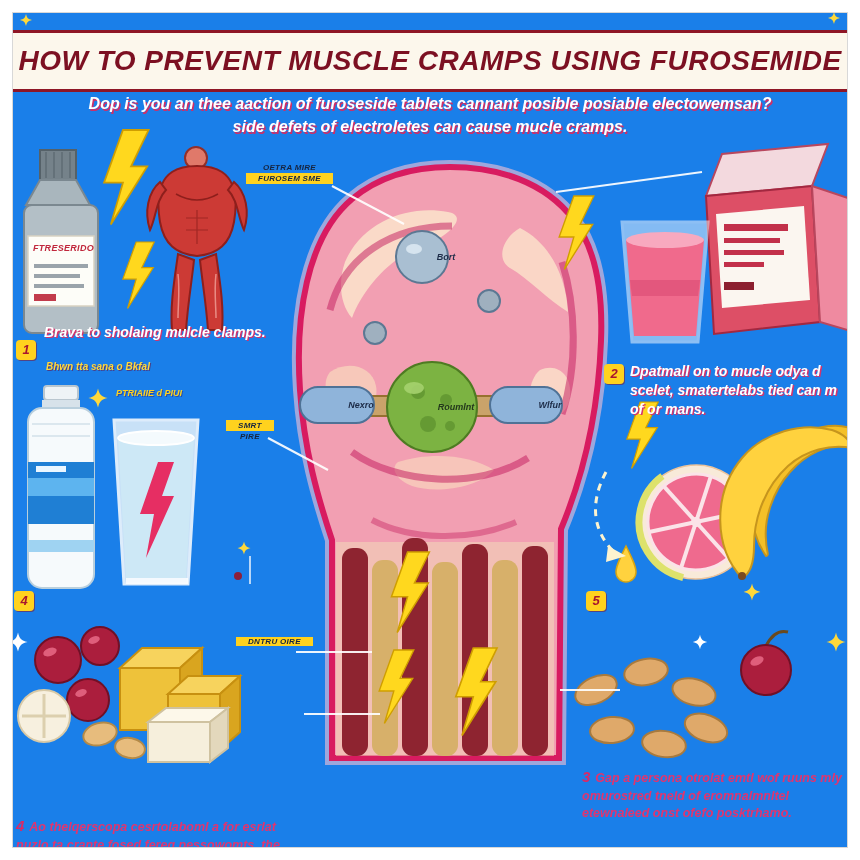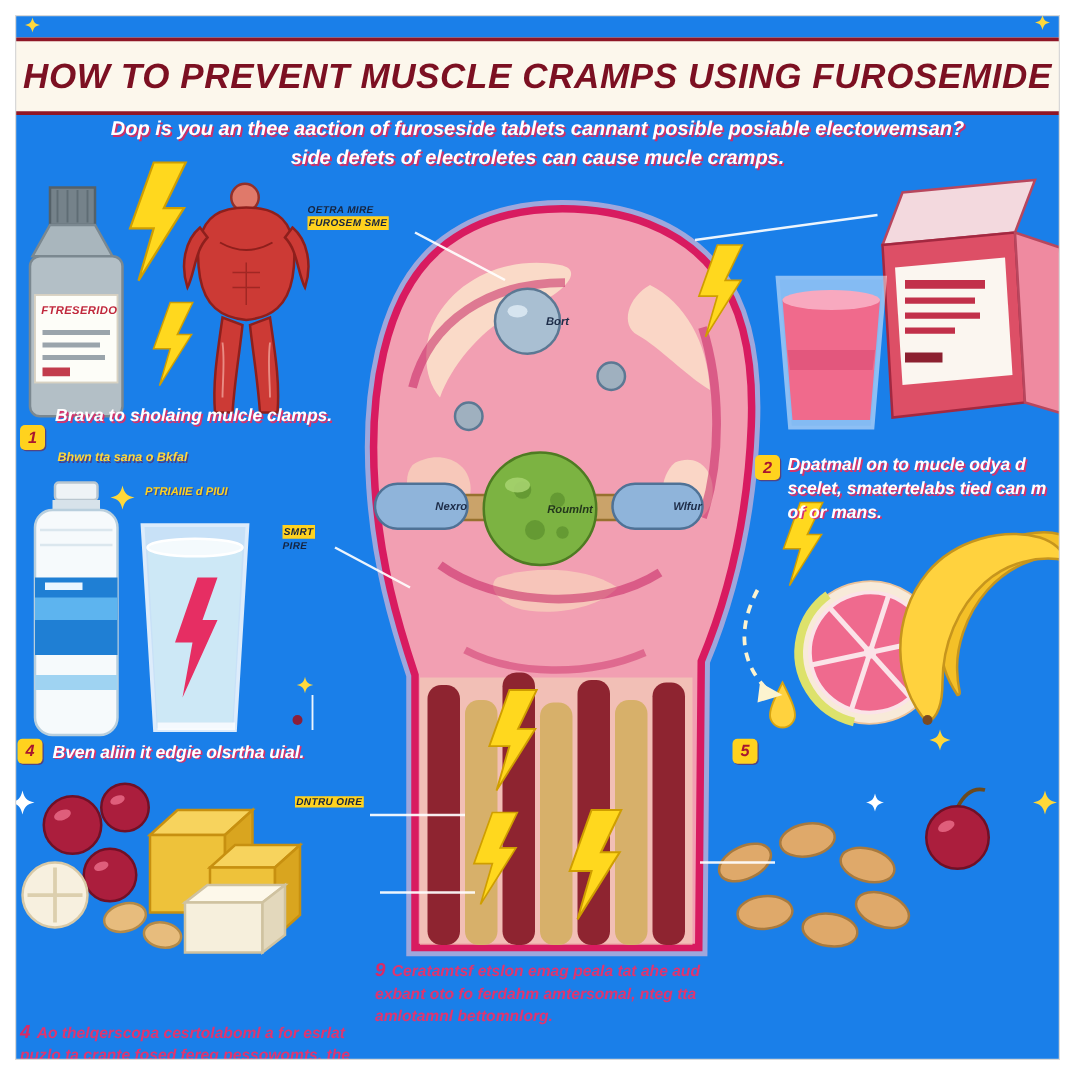--- a/index.html
+++ b/index.html
@@ -22,22 +22,22 @@
            color:#a8152f; font-weight:800; font-size:13px; line-height:20px; text-align:center;
            box-shadow:1px 1px 0 rgba(130,20,50,.55); }
   .step-text { position:absolute; font-size:14px; font-weight:700; color:#ffffff;
                text-shadow:1.4px 1.4px 0 #d6336c; line-height:1.35; }
   .step-sub { position:absolute; font-size:10px; font-weight:700; color:#ffd83a;
               text-shadow:1px 1px 0 rgba(120,0,40,.5); }
 
   .footnote { position:absolute; font-size:12.5px; font-weight:700; color:#e0356f; line-height:1.4; }
   .fn-num { font-size:15px; color:#d92a66; margin-right:5px; }
 
-  .cap { position:absolute; font-size:8px; font-weight:700; color:#16243f; letter-spacing:.3px; line-height:11px; }
-  .cap .hl { background:#ffd21e; padding:0 1px; }
+  .cap { position:absolute; font-size:8px; font-weight:700; color:#16243f; letter-spacing:.3px; line-height:11px;text-align:center; }
+  .cap .hl { background:#ffd21e; padding:0 12px; }
   .cap-yellow { position:absolute; font-size:9px; font-weight:800; color:#ffd21e;
                 text-shadow:1px 1px 0 rgba(60,20,90,.45); }
 
   .node-label { position:absolute; transform:translate(-50%,-50%); font-size:9px; font-weight:800; color:#1d2c48; white-space:nowrap;padding-left:48px; }
   .node-label.on-green { color:#23371c; }
   .bottle-label { position:absolute; font-size:9px; font-weight:800; color:#c0273c; text-align:right; letter-spacing:.3px; }
 </style>
 </head>
 <body>
 
@@ -267,21 +267,20 @@
     <div class="subtitle" style="top:95px;">Dop is you an thee aaction of furoseside tablets cannant posible posiable electowemsan?</div>
 
     <div class="badge" style="left:16px;top:340px;">1</div>
     <div class="step-text" style="left:44px;top:323px;width:270px;">Brava to sholaing mulcle clamps.</div>
     <div class="step-sub" style="left:46px;top:361px;">Bhwn tta sana o Bkfal</div>
 
     <div class="badge" style="left:604px;top:364px;">2</div>
     <div class="step-text" style="left:630px;top:362px;width:222px;">Dpatmall on to mucle odya d scelet, smatertelabs tied can m of or mans.</div>
 
     <div class="badge" style="left:14px;top:591px;">4</div>
-    <div class="step-text" style="left:42px;top:592px;width:240px;">Bven aliin it edgie olsrtha uial.</div>
 
     <div class="badge" style="left:586px;top:591px;">5</div>
 
     <div class="cap" style="left:246px;top:162px;">
       <div>OETRA MIRE</div>
       <div class="hl">FUROSEM SME</div>
     </div>
     <div class="cap" style="left:226px;top:420px;">
       <div class="hl">SMRT</div>
       <div>PIRE</div>
@@ -294,19 +293,19 @@
     <div class="node-label" style="left:422px;top:257px;">Bort</div>
     <div class="node-label" style="left:337px;top:405px;">Nexro</div>
     <div class="node-label" style="left:526px;top:405px;">Wlfur</div>
     <div class="node-label on-green" style="left:432px;top:407px;">Roumlnt</div>
 
     <div class="bottle-label" style="left:28px;top:243px;width:66px;">FTRESERIDO</div>
 
     <div class="footnote" style="left:16px;top:784px;width:272px;margin-top:31px;">
       <span class="fn-num">4</span><span>Ao thelqerscopa cesrtolaboml a for esrlat puzlo ta crante fosed fereg pessowomts, the bnblalod odraham lorgh?</span>
     </div>
-    <div class="footnote" style="left:300px;top:766px;width:268px;">
-      <span class="fn-num">9</span><span>Ceratamtsf etslon emag peala tat ahe aud exbant oto fo ferdahm amtersomal, nteg tta amlotamnl bettomnlorg.</span>
+    <div class="footnote" style="left:582px;top:766px;width:264px;">
+      <span class="fn-num">3</span><span>Gap a persona otrolat emtl wof ruuns mly omurostred tneld of eromnalmnltel etewnaleed onst ofefo posktrhamo.</span>
     </div>
   </div>
 
   <div class="frame-border"></div>
 </div>
 
 </body></html>

